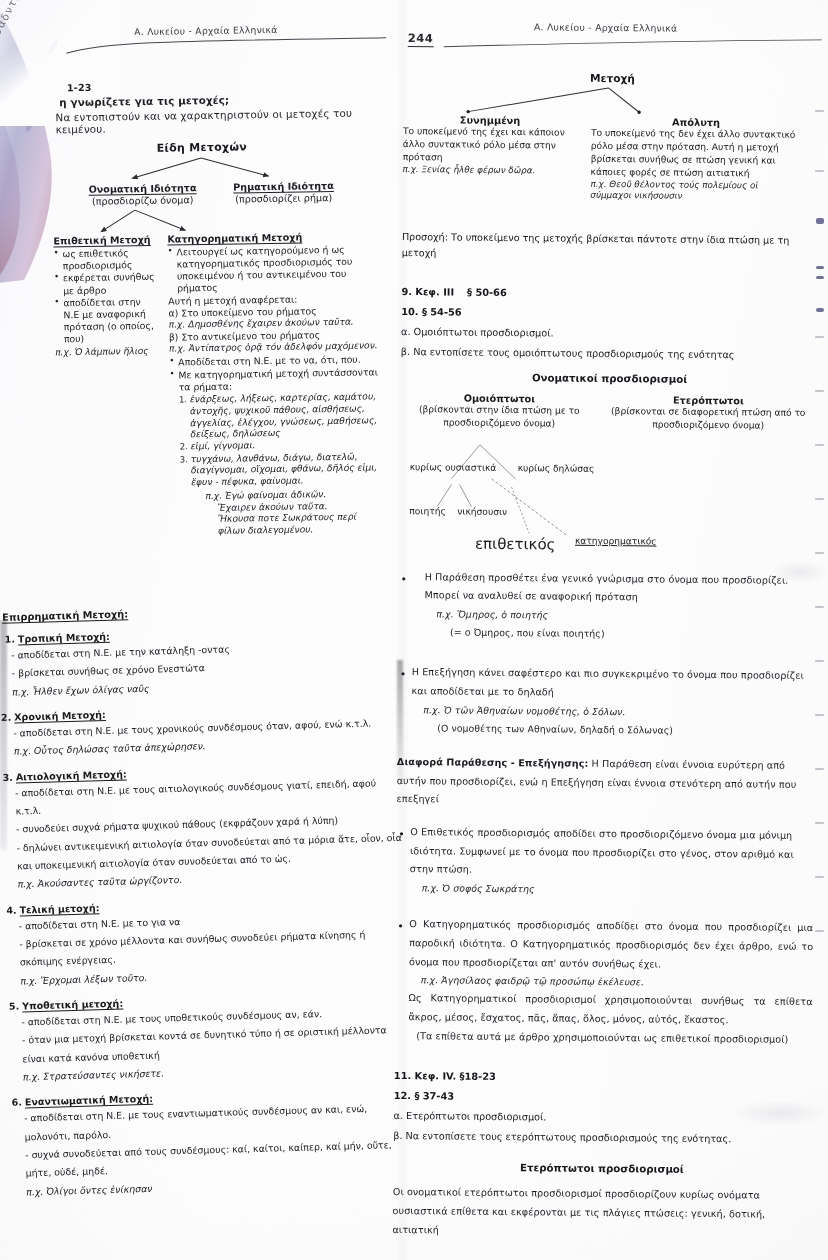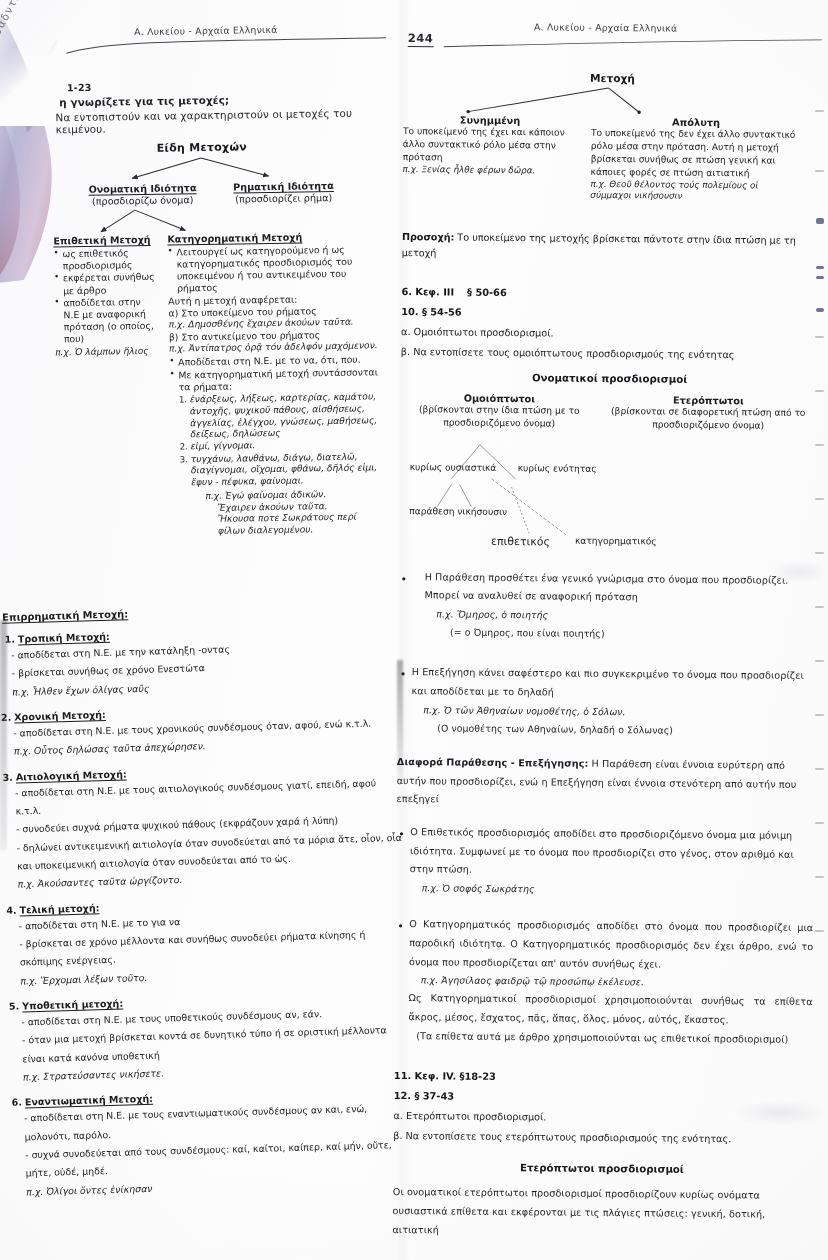--- a/index.html
+++ b/index.html
@@ -215,21 +215,21 @@
     content: "•";
     position: absolute;
     left: 2px; top: 1px;
     font-size: 11px;
   }
   .attn {
     font-size: 9.6px;
     line-height: 1.6;
     color: #16161b;
   }
-  .attn b { font-weight: bold; }
+  .attn b { font-weight: normal; }
   .lead { font-weight: bold; }
   .sec-title {
     text-align: center;
     font-size: 10.2px;
     font-weight: bold;
     margin: 14px 0 10px 0;
     color: #17171c;
   }
   .ref {
     font-size: 9.8px;
@@ -533,21 +533,21 @@
     <div style="height:30px"></div>
 
     <div class="attn">
       <b>Προσοχή:</b>
       <span>Το υποκείμενο της μετοχής βρίσκεται πάντοτε στην ίδια πτώση με τη μετοχή</span>
     </div>
 
     <div style="height:26px"></div>
 
     <div class="ref">
-      <span>6. Κεφ. ΙΙΙ</span><span class="sp"></span><span>§ 50-66</span>
+      <span>9. Κεφ. ΙΙΙ</span><span class="sp"></span><span>§ 50-66</span>
     </div>
     <div class="ref">10. § 54-56</div>
     <div class="qa">α. Ομοιόπτωτοι προσδιορισμοί.</div>
     <div class="qa">β. Να εντοπίσετε τους ομοιόπτωτους προσδιορισμούς της ενότητας</div>
 
     <div class="sec-title">Ονοματικοί προσδιορισμοί</div>
 
     <div style="display:flex; gap:10px; padding:0 4px;">
       <div style="width:190px; text-align:center;">
         <div style="font-size:9.7px; font-weight:bold;">Ομοιόπτωτοι</div>
@@ -564,25 +564,25 @@
         <g stroke="#5a5a64" fill="none" stroke-width="0.85" opacity="0.72">
           <path d="M80 10 L 52 44"></path>
           <path d="M80 10 L 116 44"></path>
           <path d="M52 50 L 38 72"></path>
           <path d="M60 50 L 72 72"></path>
           <path d="M112 52 L 130 98" stroke-dasharray="2 2"></path>
           <path d="M92 44 L 168 100" stroke-dasharray="3 2"></path>
         </g>
       </svg>
       <div style="position:absolute; left:10px; top:28px; font-size:9.1px; line-height:1.3; text-align:left;">κυρίως ουσιαστικά</div>
-      <div style="position:absolute; left:118px; top:28px; font-size:9.1px; line-height:1.3;">κυρίως ενότητας</div>
-      <div style="position:absolute; left:10px; top:72px; font-size:9.1px;">παράθεση</div>
+      <div style="position:absolute; left:118px; top:28px; font-size:9.1px; line-height:1.3;">κυρίως δηλώσας</div>
+      <div style="position:absolute; left:10px; top:72px; font-size:9.1px;">ποιητής</div>
       <div style="position:absolute; left:58px; top:72px; font-size:9.1px;">νικήσουσιν</div>
-      <div style="position:absolute; left:92px; top:100px; font-size:11px;">επιθετικός</div>
-      <div style="position:absolute; left:176px; top:100px; font-size:9.1px;">κατηγορηματικός</div>
+      <div style="position:absolute; left:76px; top:100px; font-size:15px;">επιθετικός</div>
+      <div style="position:absolute; left:176px; top:100px; font-size:9.1px;text-decoration:underline;">κατηγορηματικός</div>
     </div>
 
     <div style="height:16px"></div>
 
     <div class="rtxt bullet-row" style="padding-left:26px;">
       <div>Η Παράθεση προσθέτει ένα γενικό γνώρισμα στο όνομα που προσδιορίζει. Μπορεί να αναλυθεί σε αναφορική πρόταση</div>
       <div class="greekex" style="margin-left:12px;">π.χ. Ὅμηρος, ὁ ποιητής</div>
       <div style="margin-left:26px; font-size:9.3px;">(= ο Όμηρος, που είναι ποιητής)</div>
     </div>
 

